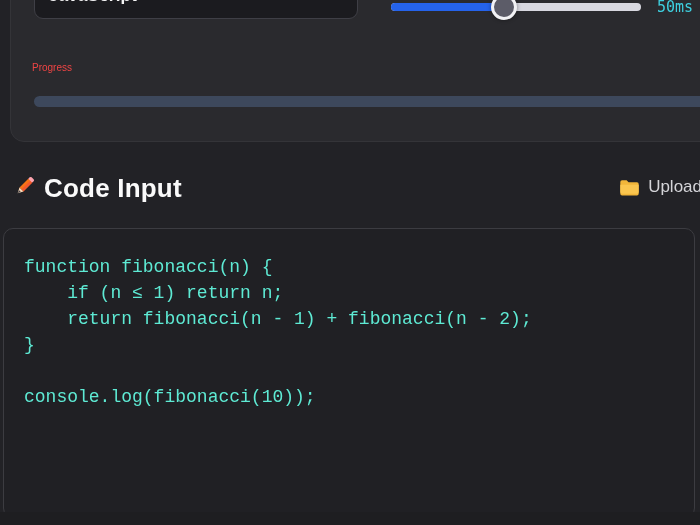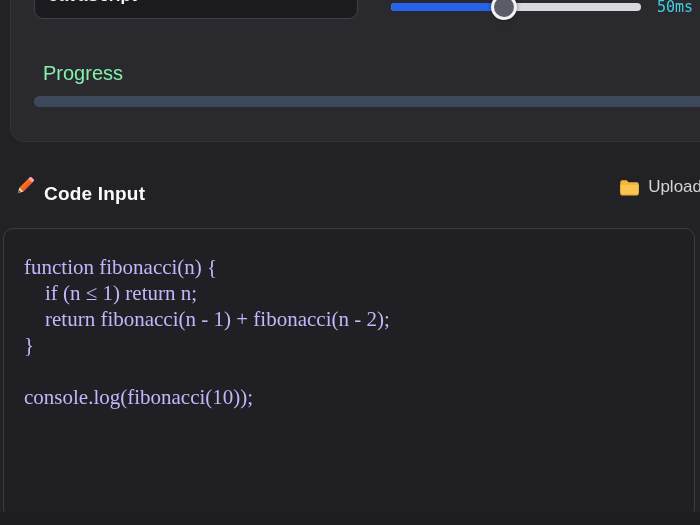--- a/index.html
+++ b/index.html
@@ -40,50 +40,50 @@
     position:absolute;top:0;width:20px;height:20px;border-radius:50%;
     background:#5c5c68;border:3px solid #f2f2f5;
     box-shadow:0 0 4px rgba(0,0,0,.4);cursor:grab;
   }
   .slider-value{
     position:absolute;left:646px;top:21px;
     color:#3ecfdf;font-size:15px;
     font-family:"DejaVu Sans Mono",monospace;
   }
   .progress-label{
-    position:absolute;left:32px;top:85px;
-    color:#86efac;font-size:20px;
+    position:absolute;left:21px;top:85px;
+    color:#ef4444;font-size:10px;
   }
   .progress-track{
     position:absolute;left:23px;top:119px;width:689px;height:11px;
     background:#3d485c;border-radius:6px 0 0 6px;
   }
   
   .section-header{
     position:absolute;left:0;top:170px;width:700px;height:36px;
   }
   .pencil-icon{position:absolute;left:13px;top:4px;width:24px;height:24px;}
   .section-title{
-    position:absolute;left:44px;top:13px;
-    color:#fafafa;font-size:19px;font-weight:700;letter-spacing:.2px;
+    position:absolute;left:44px;top:3px;
+    color:#fafafa;font-size:26px;font-weight:700;letter-spacing:.2px;
   }
   .upload-btn{
     position:absolute;right:-2px;top:4px;height:26px;
     display:flex;align-items:center;gap:8px;cursor:pointer;
   }
   .upload-btn .label{color:#d4d4d8;font-size:17px;}
   .code-box{
     position:absolute;left:3px;top:228px;width:692px;height:290px;
     background:#202024;border:1px solid #3c3c41;border-radius:10px;
     box-sizing:border-box;overflow:hidden;
   }
   .code-box pre{
     margin:0;padding:25px 20px;
-    font-family:Liberation Serif, serif;
-    font-size:21px;line-height:26px;color:#c4b5fd;
+    font-family:Liberation Mono, monospace;
+    font-size:18px;line-height:26px;color:#5eead4;
     white-space:pre;
   }
   .bottom-strip{
     position:absolute;left:0;top:518px;width:700px;height:7px;
     background:#29292d;
   }
 </style>
 </head>
 <body>
 

